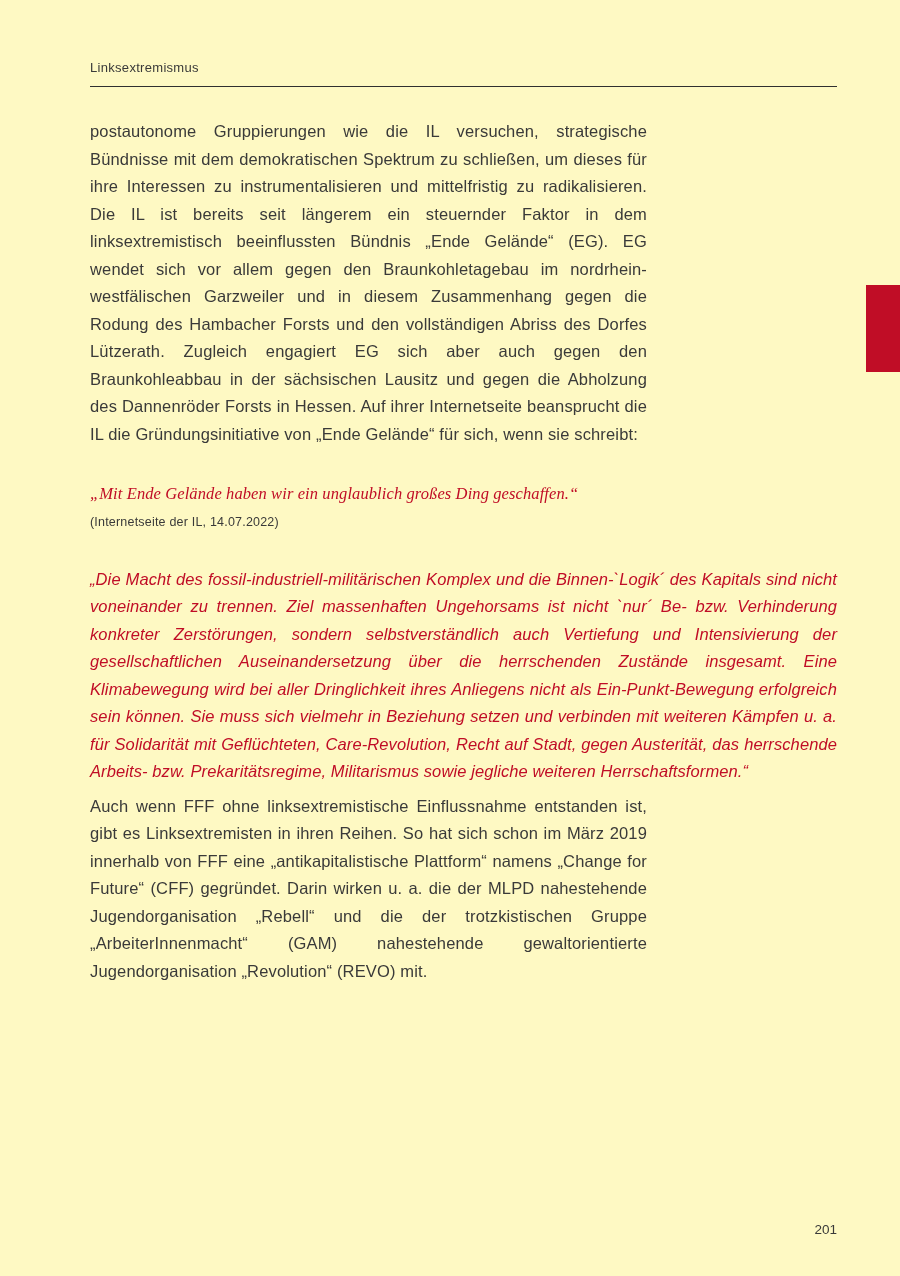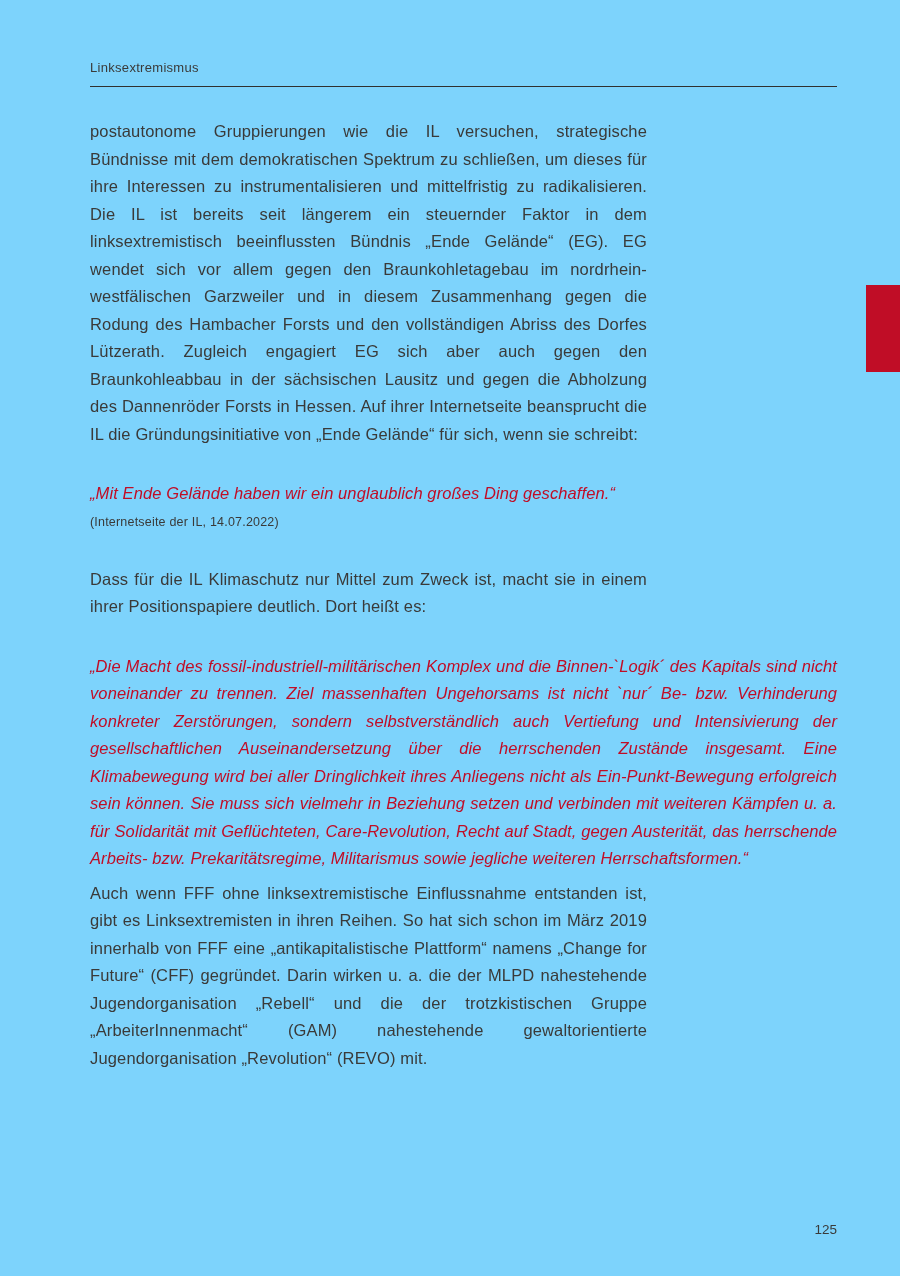--- a/index.html
+++ b/index.html
@@ -10,21 +10,21 @@
   * { box-sizing: border-box; }
   html, body {
     margin: 0;
     padding: 0;
     background: #ffffff;
   }
   .page {
     position: relative;
     width: 900px;
     height: 1276px;
-    background: #7dd3fc;
+    background: #fef9c3;
     overflow: hidden;
     font-family: "Liberation Sans", sans-serif;
     color: var(--body-text);
   }
   .running-head {
     position: absolute;
     left: 90px;
     top: 58px;
     width: 747px;
     border-bottom: 1px solid var(--rule);
@@ -65,20 +65,21 @@
     line-height: 27.5px;
     letter-spacing: 0.1px;
     font-style: italic;
     color: var(--accent-red);
     text-align: justify;
     text-align-last: left;
   }
   .quote.single {
     width: 660px;
     text-align: center;
+    font-family: Liberation Serif, serif;
   }
   .quote.wide {
     width: 747px;
   }
   .citation {
     margin: 0 0 36px 0;
     font-size: 12.5px;
     line-height: 15px;
     letter-spacing: 0.2px;
     color: var(--body-text);
@@ -102,23 +103,22 @@
     <span class="head-text">Linksextremismus</span>
   </header>
 
   <main class="content">
     <p class="body-para">postautonome Gruppierungen wie die IL versuchen, strategische Bündnisse mit dem demokratischen Spektrum zu schließen, um dieses für ihre Interessen zu instrumentalisieren und mittelfristig zu radikalisieren. Die IL ist bereits seit längerem ein steuernder Faktor in dem linksextremistisch beeinflussten Bündnis „Ende Gelände“ (EG). EG wendet sich vor allem gegen den Braunkohletagebau im nordrhein-westfälischen Garzweiler und in diesem Zusammenhang gegen die Rodung des Hambacher Forsts und den vollständigen Abriss des Dorfes Lützerath. Zugleich engagiert EG sich aber auch gegen den Braunkohleabbau in der sächsischen Lausitz und gegen die Abholzung des Dannenröder Forsts in Hessen. Auf ihrer Internetseite beansprucht die IL die Gründungsinitiative von „Ende Gelände“ für sich, wenn sie schreibt:</p>
 
     <p class="quote single">„Mit Ende Gelände haben wir ein unglaublich großes Ding geschaffen.“</p>
 
     <p class="citation">(Internetseite der IL, 14.07.2022)</p>
 
-    <p class="body-para">Dass für die IL Klimaschutz nur Mittel zum Zweck ist, macht sie in einem ihrer Positionspapiere deutlich. Dort heißt es:</p>
 
     <p class="quote wide">„Die Macht des fossil-industriell-militärischen Komplex und die Binnen-`Logik´ des Kapitals sind nicht voneinander zu trennen. Ziel massenhaften Ungehorsams ist nicht `nur´ Be- bzw. Verhinderung konkreter Zerstörungen, sondern selbstverständlich auch Vertiefung und Intensivierung der gesellschaftlichen Auseinandersetzung über die herrschenden Zustände insgesamt. Eine Klimabewegung wird bei aller Dringlichkeit ihres Anliegens nicht als Ein-Punkt-Bewegung erfolgreich sein können. Sie muss sich vielmehr in Beziehung setzen und verbinden mit weiteren Kämpfen u. a. für Solidarität mit Geflüchteten, Care-Revolution, Recht auf Stadt, gegen Austerität, das herrschende Arbeits- bzw. Prekaritätsregime, Militarismus sowie jegliche weiteren Herrschaftsformen.“</p>
 
 
     <p class="body-para">Auch wenn FFF ohne linksextremistische Einflussnahme entstanden ist, gibt es Linksextremisten in ihren Reihen. So hat sich schon im März 2019 innerhalb von FFF eine „antikapitalistische Plattform“ namens „Change for Future“ (CFF) gegründet. Darin wirken u. a. die der MLPD nahestehende Jugendorganisation „Rebell“ und die der trotzkistischen Gruppe „ArbeiterInnenmacht“ (GAM) nahestehende gewaltorientierte Jugendorganisation „Revolution“ (REVO) mit.</p>
   </main>
 
-  <div class="page-number">125</div>
+  <div class="page-number">201</div>
 
 </div>
 
 </body></html>

